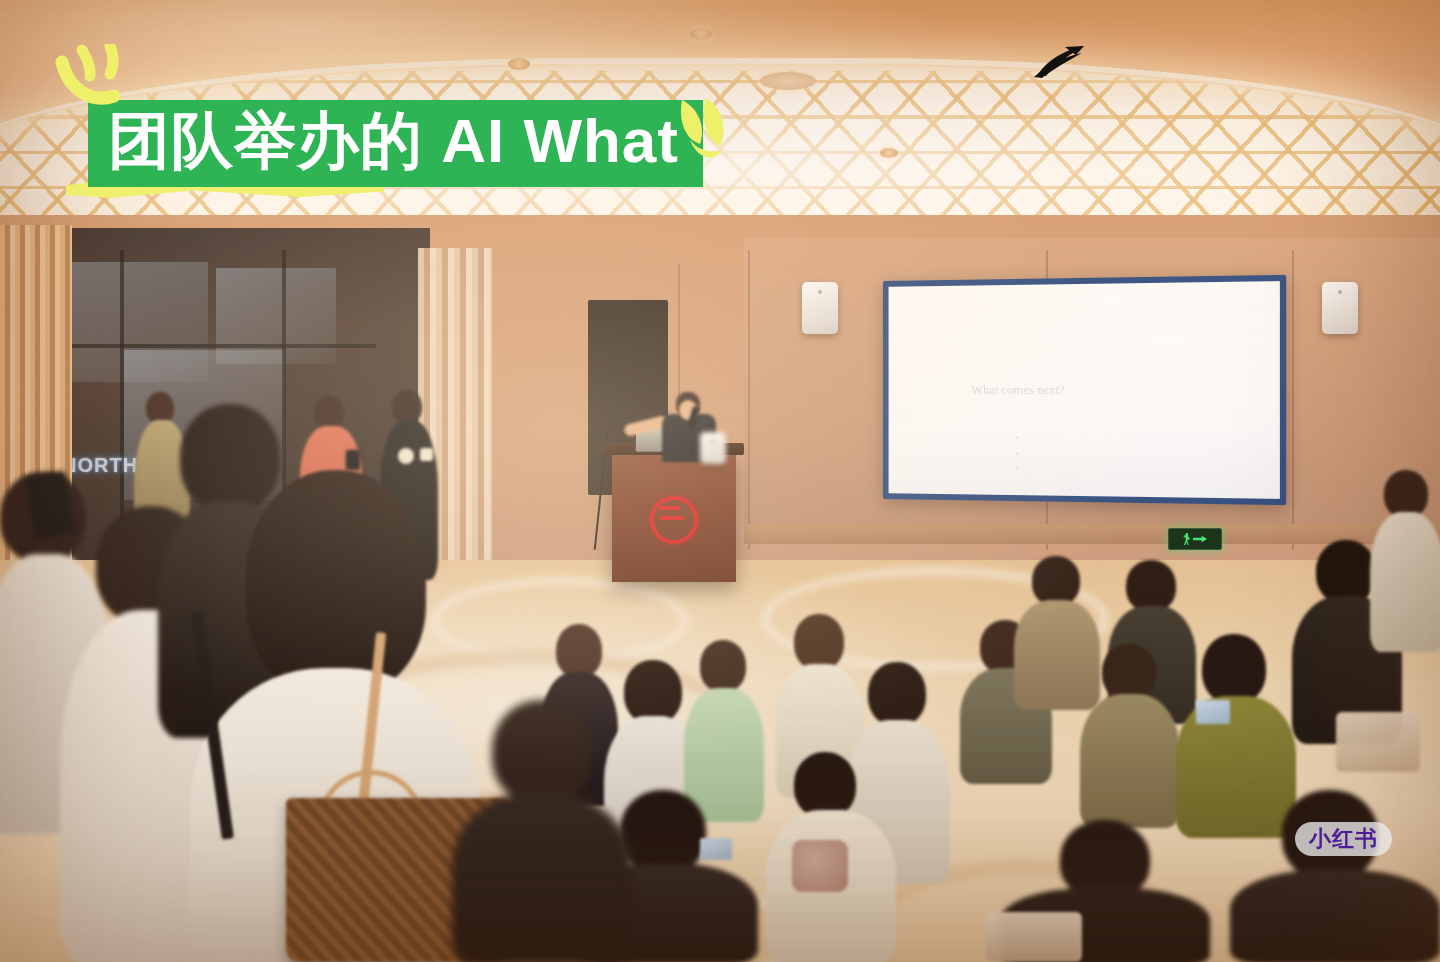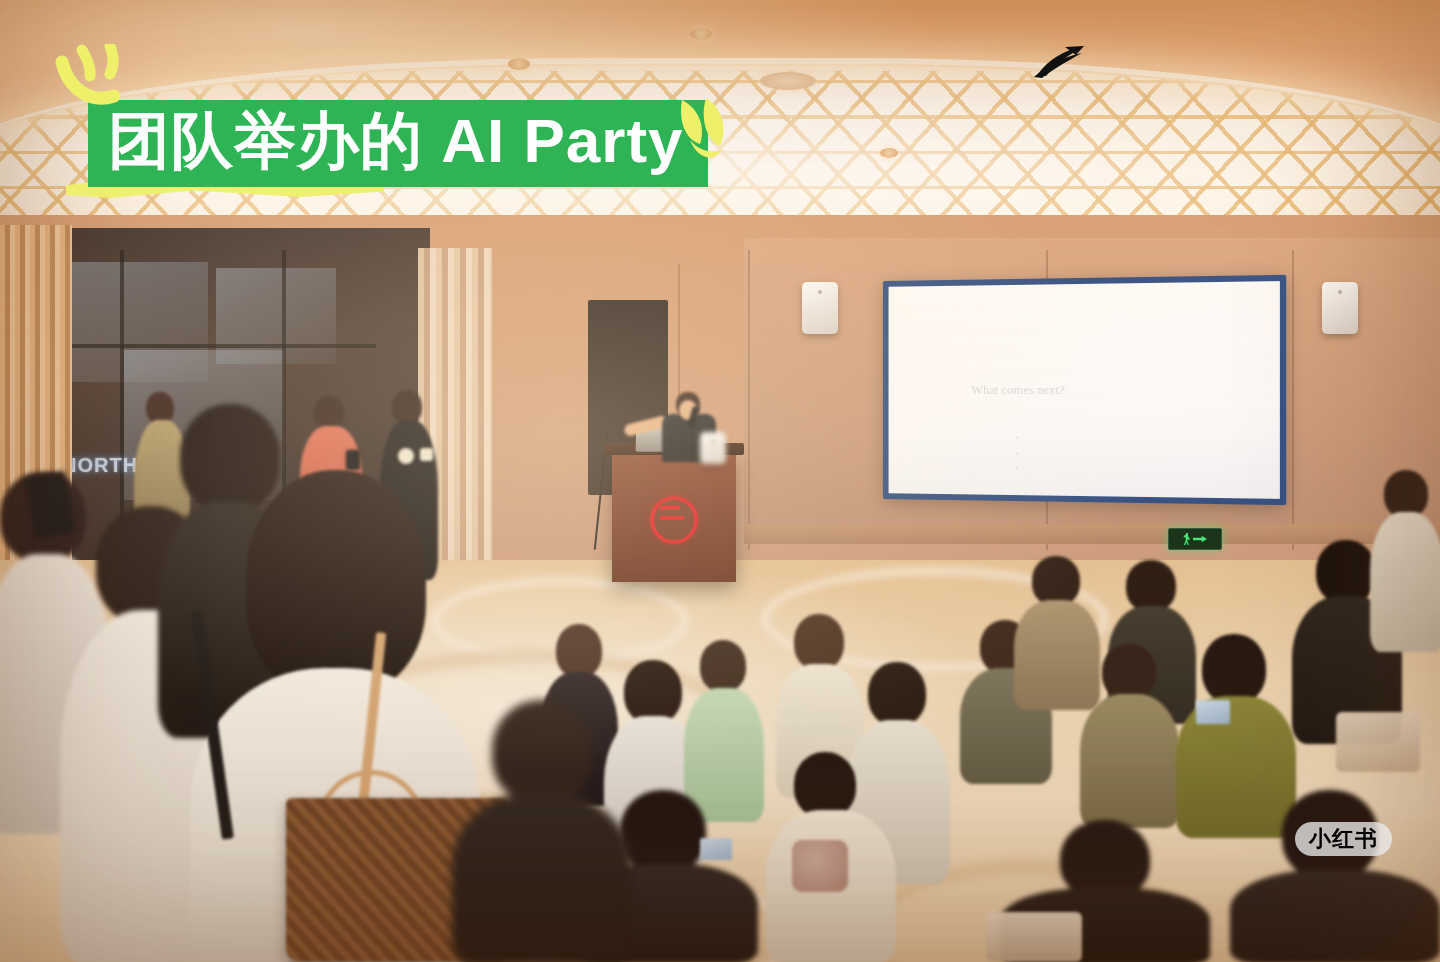--- a/index.html
+++ b/index.html
@@ -255,21 +255,21 @@
   .title-text{
     font:700 62px/1.05 "Liberation Sans",sans-serif;
     color:#ffffff;white-space:nowrap;letter-spacing:1px;
   }
 
   .xhs-badge{
     position:absolute;left:1295px;top:822px;z-index:45;
     padding:6px 14px;border-radius:20px;
     background:rgba(235,235,235,.78);
     font:700 22px/1 "Liberation Sans",sans-serif;
-    color:#000000;letter-spacing:1px;
+    color:#4c1d95;letter-spacing:1px;
   }
   .xhs-id{
     position:absolute;left:1086px;top:890px;z-index:45;
     font:400 29px/1 "Liberation Sans",sans-serif;
     color:rgba(225,225,225,.92);
     letter-spacing:.5px;white-space:nowrap;
     text-shadow:0 1px 3px rgba(0,0,0,.28);
   }
 </style>
 </head>
@@ -487,18 +487,18 @@
 
   <div class="title-underline"></div>
 
   <svg class="title-leaf" viewBox="0 0 52 72">
     <path d="M6 4 C2 26, 10 44, 24 48 C30 30, 22 12, 6 4 Z" fill="#eef06a"></path>
     <path d="M30 2 C46 12, 52 32, 44 50 C30 44, 24 22, 30 2 Z" fill="#eef06a"></path>
     <path d="M14 44 C22 54, 34 58, 46 54 C38 66, 22 64, 14 44 Z" fill="#eef06a"></path>
   </svg>
 
   <div class="title-banner">
-    <div class="title-text">团队举办的 AI Party</div>
+    <div class="title-text">团队举办的 AI What</div>
   </div>
 
   <div class="xhs-badge">小红书</div>
 
 </div>
 
 </body></html>

